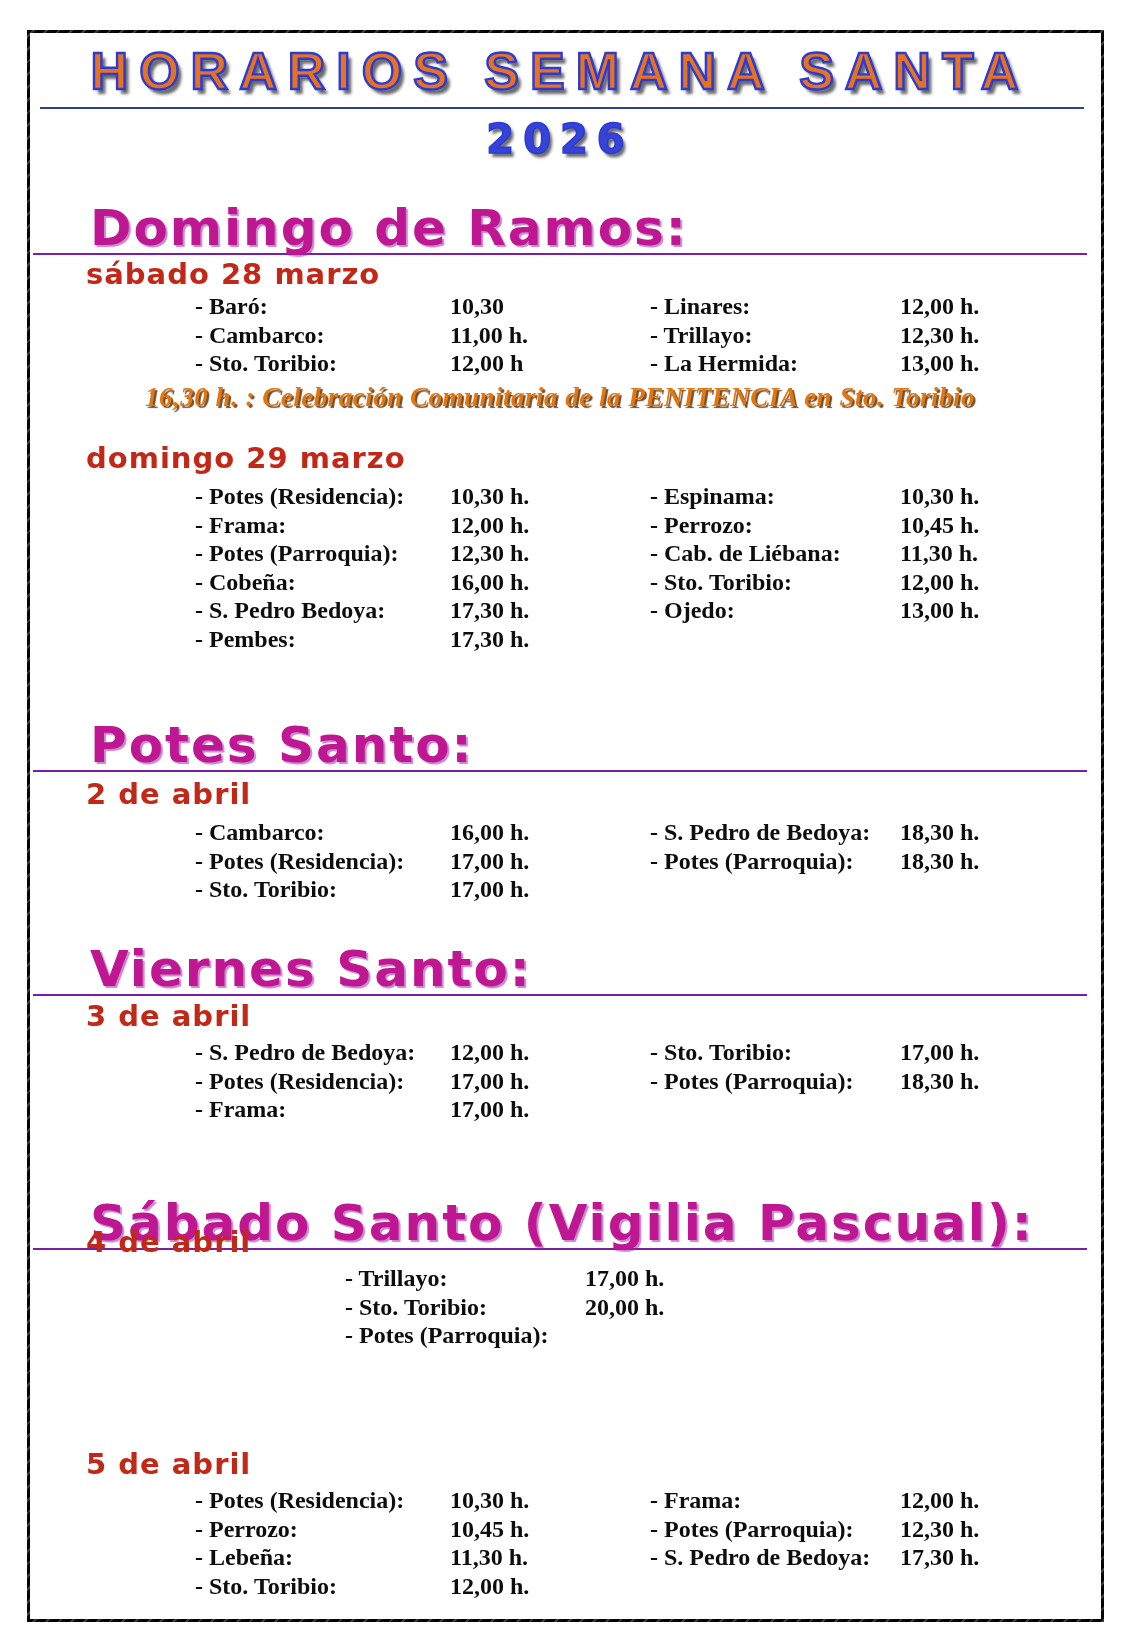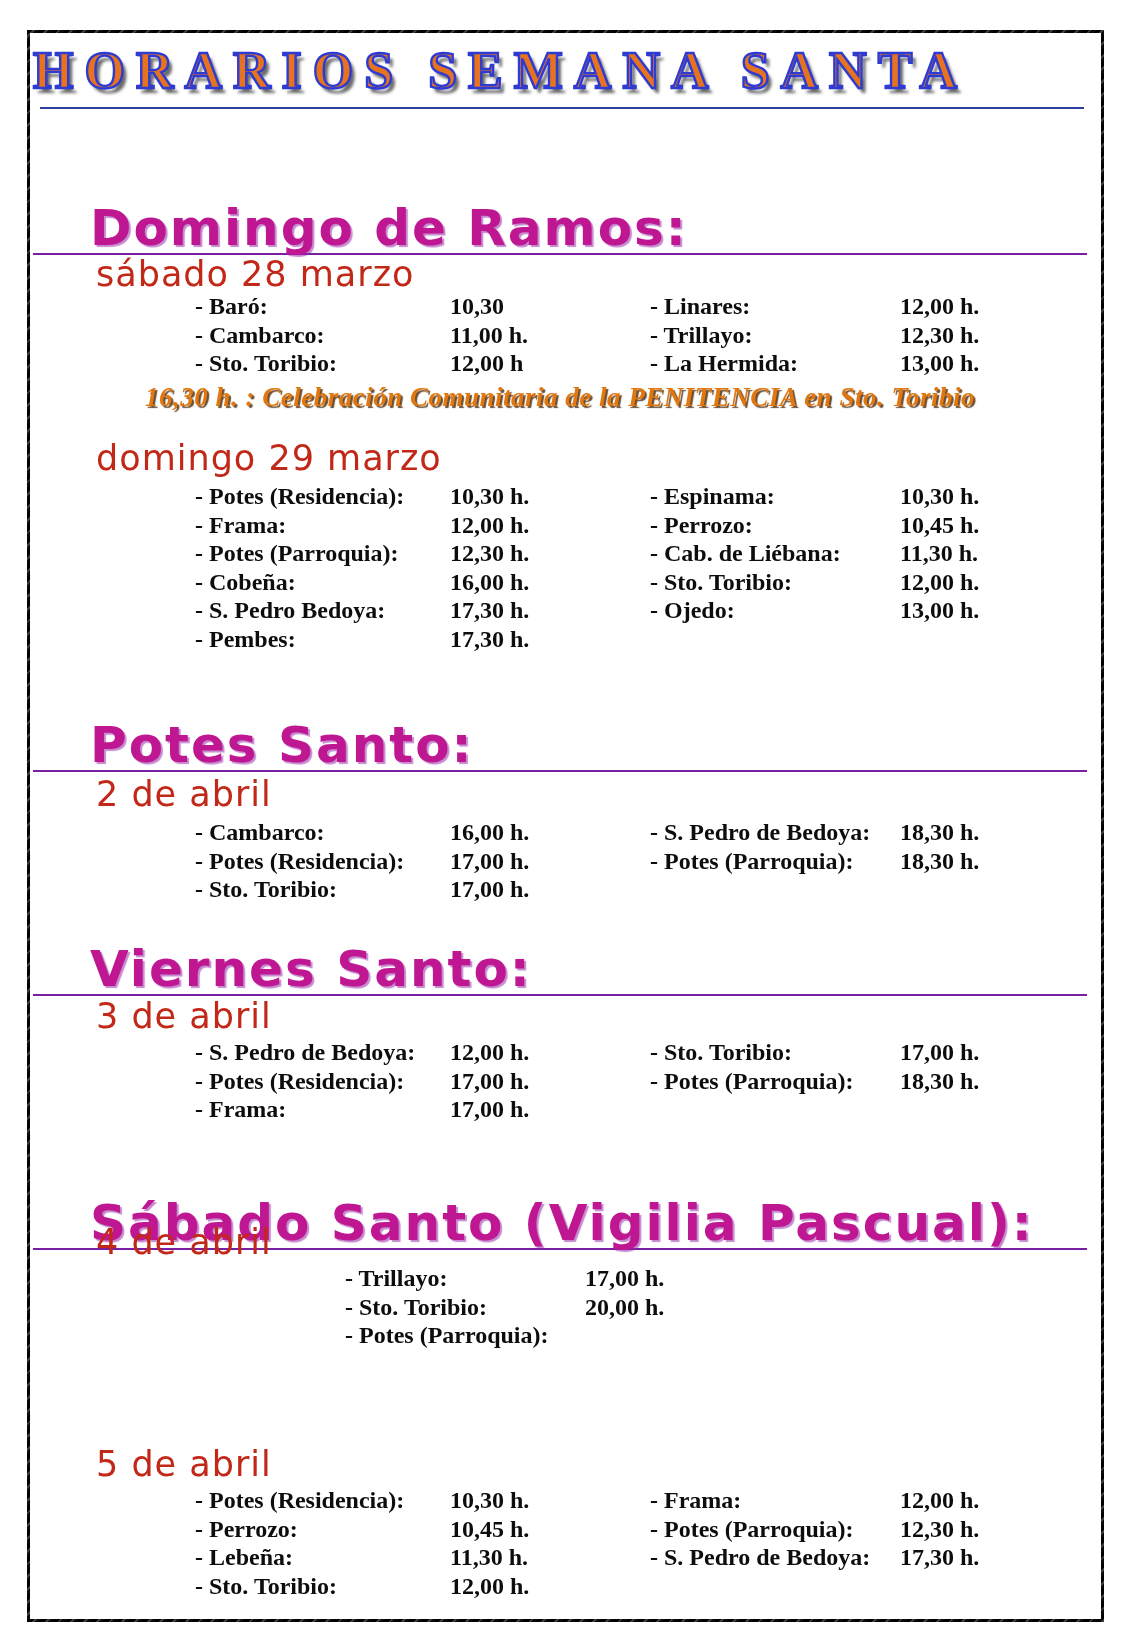--- a/index.html
+++ b/index.html
@@ -7,22 +7,22 @@
     position:relative;width:1133px;height:1645px;background:#ffffff;
     overflow:hidden;font-family:"Liberation Serif",serif;
   }
   .frame{
     position:absolute;left:27px;top:30px;width:1077px;height:1592px;
     box-sizing:border-box;border:3px solid #161616;
     border-image:repeating-linear-gradient(135deg,#000 0 4px,#3c3c3c 4px 6px,#0a0a0a 6px 9px) 3;
   }
   
   .title{
-    position:absolute;left:33px;top:40px;width:1054px;text-align:left;
-    font-family:Liberation Serif, serif;font-weight:bold;font-size:52px;line-height:62px;
+    position:absolute;left:33px;top:40px;width:1054px;text-align:center;
+    font-family:Liberation Sans, sans-serif;font-weight:bold;font-size:52px;line-height:62px;
     letter-spacing:11px;color:#e8731e;-webkit-text-stroke:2.4px #2e3bd3;
     text-shadow:4px 5px 3px rgba(70,70,70,0.8);white-space:nowrap;
   }
   .title-rule{position:absolute;left:40px;top:107px;width:1044px;border-top:2px solid #2b3f9e;}
   .year{
     position:absolute;left:33px;top:113px;width:1054px;text-align:center;
     font-family:"DejaVu Sans",sans-serif;font-weight:bold;font-size:40px;line-height:52px;
     letter-spacing:9px;color:#3544d6;-webkit-text-stroke:1.6px #2e3bd3;
     text-shadow:3px 4px 3px rgba(70,70,70,0.8);
   }
@@ -31,22 +31,22 @@
     position:absolute;left:33px;width:1054px;box-sizing:border-box;
     border-bottom:2px solid #7b1fa2;line-height:50px;height:52px;
   }
   .head-text{
     font-family:"DejaVu Sans",sans-serif;font-weight:bold;font-size:50px;
     letter-spacing:2px;color:#bf1691;padding-left:57px;white-space:pre;
     text-shadow:2px 2px 1px rgba(150,40,170,0.55);
   }
   
   .date-line{
-    position:absolute;left:96px;font-family:"DejaVu Sans",sans-serif;font-weight:normal;
-    font-size:35px;line-height:32px;color:#c22818;letter-spacing:1px;
+    position:absolute;left:86px;font-family:"DejaVu Sans",sans-serif;font-weight:bold;
+    font-size:29px;line-height:32px;color:#c22818;letter-spacing:1px;
   }
   
   .table{position:absolute;left:195px;width:885px;}
   .table.single{left:345px;width:680px;}
   .row{display:grid;grid-template-columns:255px 200px 250px 1fr;line-height:28.5px;}
   .table.single .row{grid-template-columns:240px 1fr;}
   .cell{
     font-family:"Liberation Serif",serif;font-weight:bold;font-size:24px;color:#0d0d0d;
     white-space:nowrap;overflow:visible;
   }
@@ -66,20 +66,21 @@
   #head-s5{top:1392px;} #date-s5{top:1448px;} #tbl-s5{top:1486px;}
 </style>
 </head>
 <body>
 
 <div class="page">
   <div class="frame"></div>
 
   <div class="title">HORARIOS SEMANA SANTA</div>
   <div class="title-rule"></div>
+  <div class="year">2026</div>
 
   <div class="section-head" id="head-s1">
     <span class="head-text">Domingo de Ramos:</span>
   </div>
   <div class="date-line" id="date-s1a">sábado 28 marzo</div>
   <div class="table" id="tbl-s1a">
     <div class="row">
       <span class="cell">- Baró:</span>
       <span class="cell">10,30</span>
       <span class="cell">- Linares:</span>

